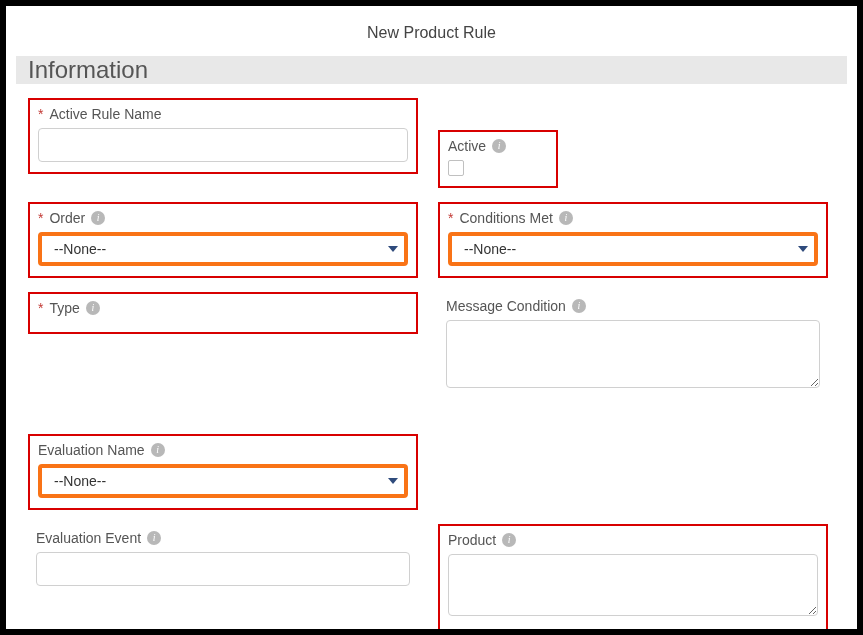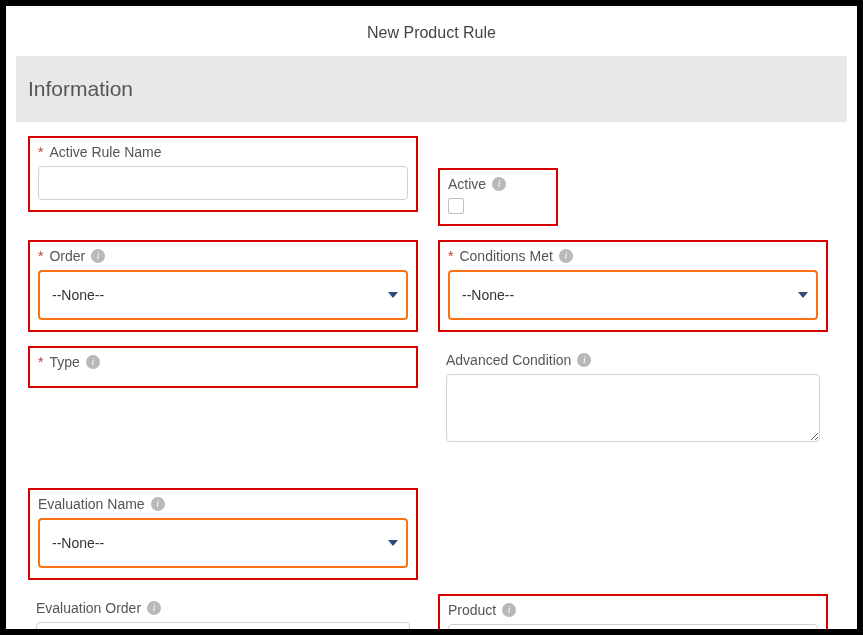--- a/index.html
+++ b/index.html
@@ -19,23 +19,23 @@
   .page-title {
     text-align: center;
     font-size: 16px;
     font-weight: 300;
     color: #444;
     margin: 18px 0 14px 0;
   }
   .section-header {
     background: #e8e8e8;
     color: #555;
-    font-size: 21px;
+    font-size: 24px;
     font-weight: 400;
-    padding: 21px 12px;
+    padding: 0 12px;
     margin: 0 10px 14px 10px;
   }
   .form-area {
     padding: 0 22px;
   }
   .row {
     display: flex;
     gap: 20px;
     margin-bottom: 14px;
     align-items: flex-start;
@@ -88,22 +88,22 @@
     padding: 0 10px;
     font-size: 14px;
     color: #333;
   }
   .select-wrap {
     position: relative;
     width: 100%;
   }
   .select-display {
     width: 100%;
-    height: 50px;
-    border: 2px solid #f97316;
+    height: 34px;
+    border: 4px solid #f97316;
     border-radius: 4px;
     padding: 0 28px 0 12px;
     font-size: 14px;
     color: #333;
     display: flex;
     align-items: center;
     background: #fff;
   }
   .select-caret {
     position: absolute;
@@ -208,21 +208,21 @@
           <div class="label-line">
             <span class="req">*</span>
             <span>Type</span>
             <span class="info-icon">i</span>
           </div>
         </div>
       </div>
       <div class="col">
         <div class="field">
           <div class="label-line">
-            <span>Advanced Condition</span>
+            <span>Message Condition</span>
             <span class="info-icon">i</span>
           </div>
           <textarea class="textarea-input ta-short" style=""></textarea>
         </div>
       </div>
     </div>
 
     <div class="spacer-row"></div>
 
     <div class="row">
@@ -240,21 +240,21 @@
           </div>
         </div>
       </div>
       <div class="col"></div>
     </div>
 
     <div class="row">
       <div class="col">
         <div class="field">
           <div class="label-line">
-            <span>Evaluation Order</span>
+            <span>Evaluation Event</span>
             <span class="info-icon">i</span>
           </div>
           <input class="text-input" type="text" value="" style="">
         </div>
       </div>
       <div class="col">
         <div class="field highlight">
           <div class="label-line">
             <span>Product</span>
             <span class="info-icon">i</span>

